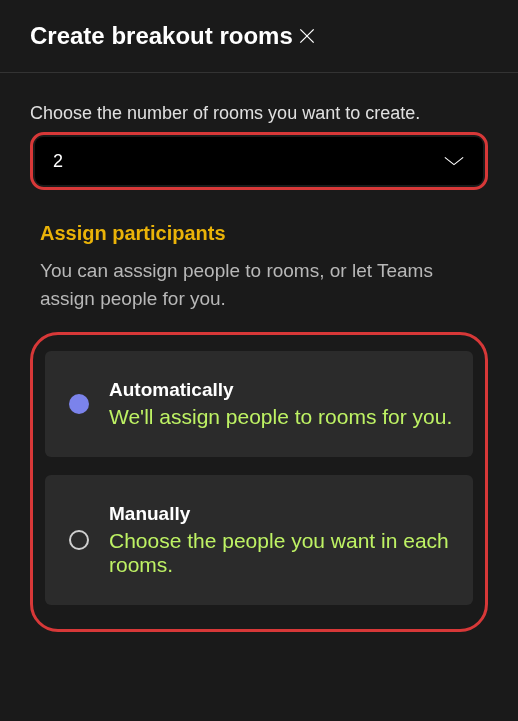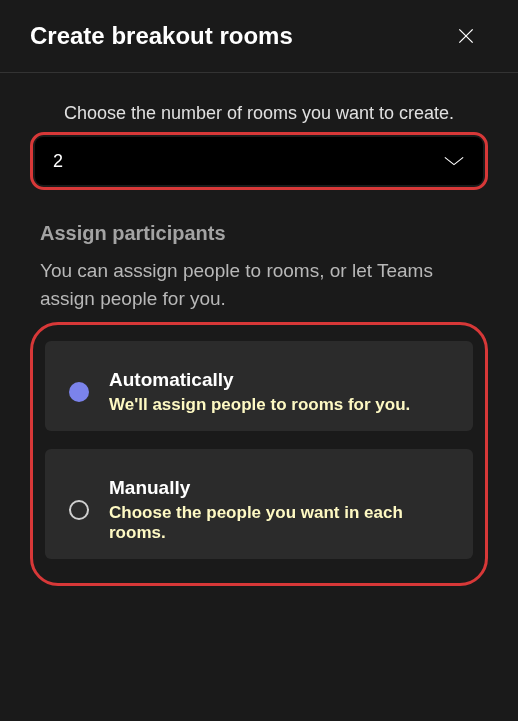--- a/index.html
+++ b/index.html
@@ -10,21 +10,20 @@
     body {
       font-family: 'Segoe UI', Tahoma, Geneva, sans-serif;
       background: #1a1a1a;
       color: #ffffff;
       width: 518px;
       height: 721px;
       overflow: hidden;
     }
     .header {
       display: flex;
-      justify-content: space-between;
       align-items: center;
       padding: 22px 38px 22px 30px;
       border-bottom: 1px solid #333;
     }
     .header-title {
       font-size: 24px;
       font-weight: 700;
       color: #ffffff;
     }
     .close-btn {
@@ -40,21 +39,20 @@
       height: 20px;
     }
     .content {
       padding: 30px 30px 0 30px;
     }
     .label-text {
       font-size: 18px;
       color: #e0e0e0;
       margin-bottom: 8px;
       font-weight: 400;
-      text-align: center;
     }
     .dropdown-highlight {
       border: 3px solid #d73838;
       border-radius: 14px;
       padding: 2px;
       margin-bottom: 32px;
     }
     .dropdown {
       background: #000000;
       border-radius: 8px;
@@ -72,39 +70,39 @@
     .chevron {
       width: 22px;
       height: 12px;
     }
     .section {
       padding: 0 10px;
     }
     .section-title {
       font-size: 20px;
       font-weight: 700;
-      color: #a3a3a3;
+      color: #eab308;
       margin-bottom: 12px;
     }
     .section-desc {
       font-size: 19px;
       color: #b8b8b8;
       line-height: 1.45;
-      margin-bottom: 10px;
+      margin-bottom: 20px;
       font-weight: 400;
     }
     .options-highlight {
       border: 3px solid #d73838;
       border-radius: 28px;
       padding: 16px 12px;
     }
     .option-card {
       background: #2b2b2b;
       border-radius: 6px;
-      padding: 28px 16px 16px 16px;
+      padding: 28px 16px 28px 16px;
       display: flex;
       align-items: center;
       gap: 20px;
       cursor: pointer;
       margin-bottom: 18px;
     }
     .option-card:last-child {
       margin-bottom: 8px;
     }
     .radio {
@@ -125,23 +123,23 @@
     .option-text {
       flex: 1;
     }
     .option-title {
       font-size: 19px;
       font-weight: 700;
       color: #ffffff;
       margin-bottom: 4px;
     }
     .option-desc {
-      font-size: 17px;
-      color: #fef9c3;
-      font-weight: 700;
+      font-size: 21px;
+      color: #bef264;
+      font-weight: 400;
     }
   </style>
 </head>
 <body>
 
 <div class="header">
   <h1 class="header-title">Create breakout rooms</h1>
   <div class="close-btn">
     <svg viewBox="0 0 24 24" fill="none" stroke="#ffffff" stroke-width="1.5">
       <line x1="4" y1="4" x2="20" y2="20"></line>

